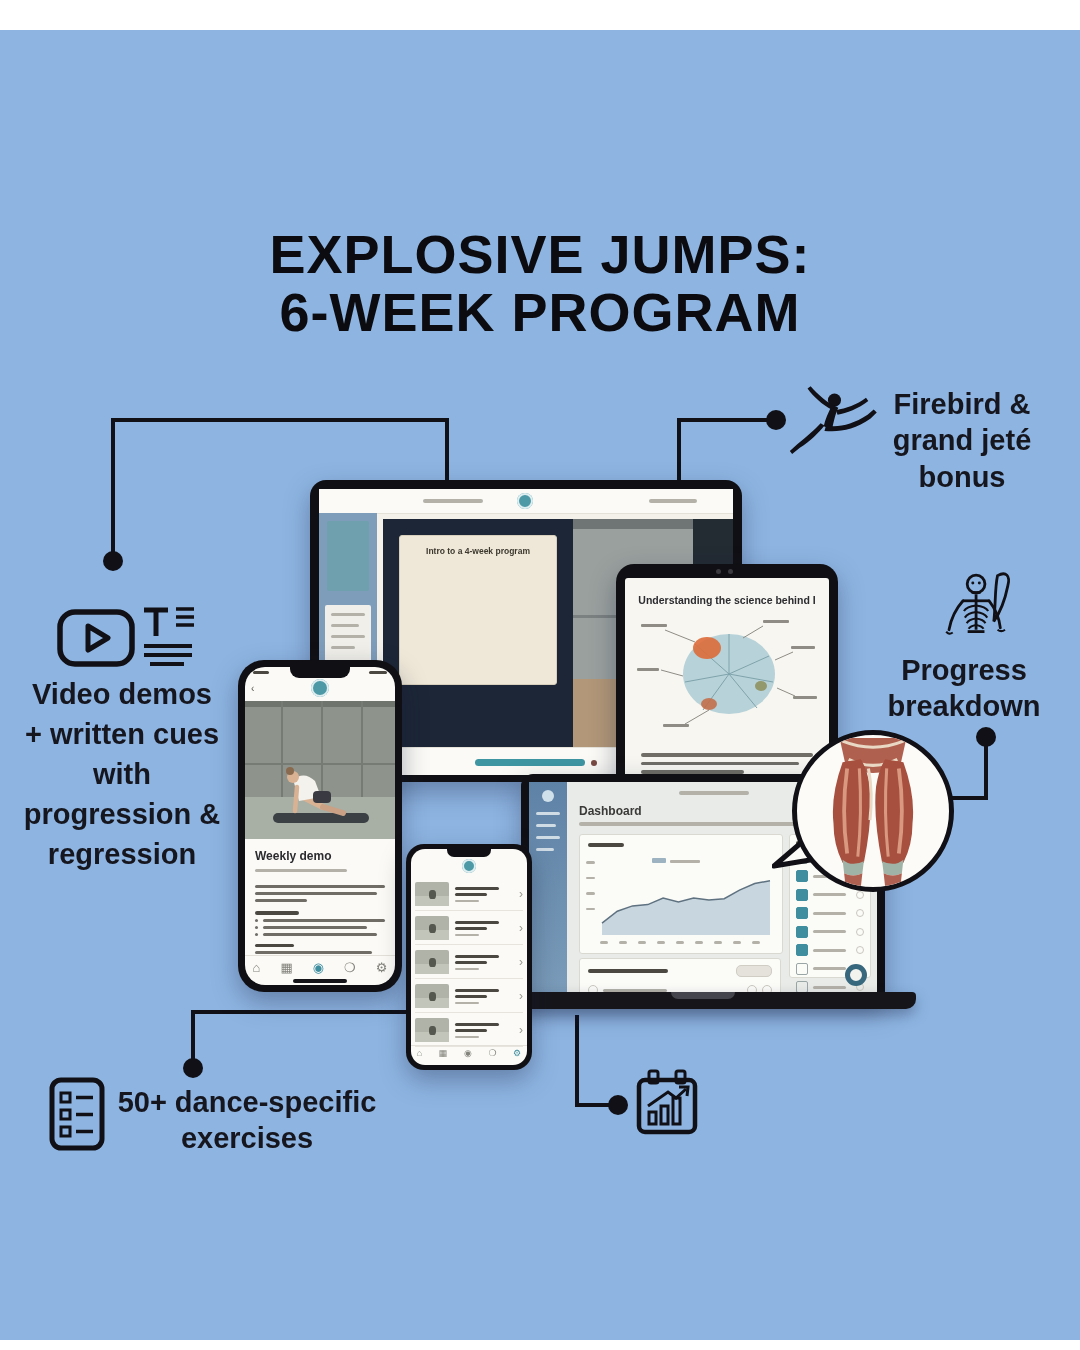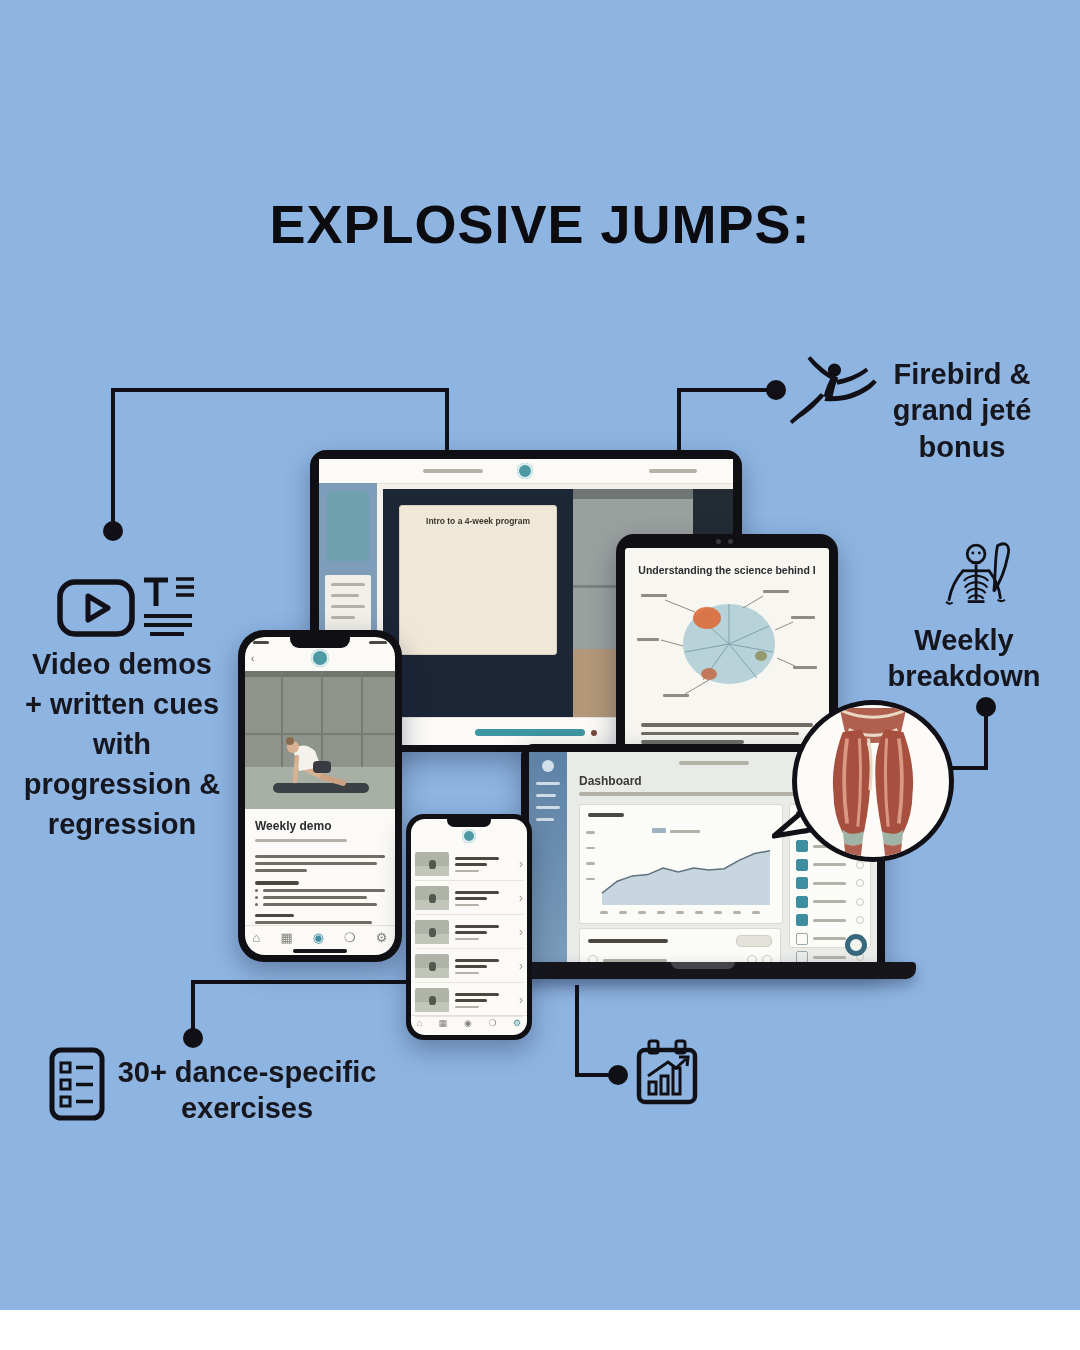--- a/index.html
+++ b/index.html
@@ -1,17 +1,17 @@
 <!DOCTYPE html>
 <html><head>
 <meta charset="utf-8">
 <style>
   html,body{margin:0;padding:0;}
   #canvas{position:relative;width:1080px;height:1310px;background:#8EB5E2;overflow:hidden;
-          font-family:"Liberation Sans",sans-serif;color:#101016;}
+          font-family:"Liberation Sans",sans-serif;color:#101016;margin-top:30px;}
   .abs{position:absolute;}
   .line{position:absolute;background:#101016;}
   .dot{position:absolute;width:20px;height:20px;border-radius:50%;background:#101016;}
   .title{position:absolute;left:0;width:1080px;text-align:center;font-weight:800;font-size:54px;
          letter-spacing:1px;color:#0c0c10;}
   .callout-text{position:absolute;font-weight:700;color:#16161f;text-align:center;
                 white-space:pre-line;line-height:1.25;}
   
   .frame{position:absolute;background:#101014;box-shadow:0 10px 26px rgba(20,30,60,.35);}
   .screen{position:absolute;overflow:hidden;background:#f6f5f1;}
@@ -33,20 +33,21 @@
   .circ{width:8px;height:8px;border-radius:50%;border:1.5px solid #c9c7be;flex:0 0 auto;}
   .tab-glyph{color:#83837c;font-size:13px;line-height:1;}
   .blurtxt{filter:blur(.6px);}
 </style>
 </head>
 <body>
 
 <div id="canvas">
 
   <div class="title" style="top:193px;">EXPLOSIVE JUMPS:</div>
+  <div class="title" style="top:251px;">6-WEEK PROGRAM</div>
 
   <div class="line" style="left:111px;top:388px;width:4px;height:142px;"></div>
   <div class="line" style="left:111px;top:388px;width:338px;height:4px;"></div>
   <div class="line" style="left:445px;top:388px;width:4px;height:66px;"></div>
   <div class="dot" style="left:103px;top:521px;"></div>
 
   <div class="line" style="left:677px;top:388px;width:4px;height:66px;"></div>
   <div class="line" style="left:677px;top:388px;width:93px;height:4px;"></div>
   <div class="dot" style="left:766px;top:380px;"></div>
 
@@ -486,33 +487,33 @@
     <circle cx="43.5" cy="14" r="1.6" fill="#101016" stroke="none"></circle>
     <path d="M35 24 h10" stroke-width="2.5"></path>
     <path d="M40 26 V64" stroke-width="3"></path>
     <path d="M26 33 H54" stroke-width="3"></path>
     <path d="M40 38 q-10 1 -13 6 M40 38 q10 1 13 6 M40 45 q-9 1 -12 6 M40 45 q9 1 12 6 M40 52 q-8 1 -10 5 M40 52 q8 1 10 5 M40 59 q-6 1 -8 4 M40 59 q6 1 8 4" stroke-width="2.2"></path>
     <path d="M26 33 C18 42 13 53 11 64" stroke-width="3" stroke-linecap="round"></path>
     <path d="M54 33 C61 42 65 52 66 62" stroke-width="3" stroke-linecap="round"></path>
     <path d="M8 66 q3 4 7 1 M63 64 q4 3 8 0" stroke-width="2.2"></path>
     <path d="M31 66 h18" stroke-width="3"></path>
   </svg>
-  <div class="callout-text" style="left:848px;top:622px;width:232px;font-size:29px;">Weekly
+  <div class="callout-text" style="left:848px;top:622px;width:232px;font-size:29px;">Progress
 breakdown</div>
 
   <svg class="abs" style="left:48px;top:1046px;" width="58" height="76" viewBox="0 0 58 76" stroke="#101016" fill="none">
     <rect x="4" y="4" width="50" height="68" rx="9" stroke-width="5"></rect>
     <rect x="13" y="17" width="9" height="9" stroke-width="3"></rect>
     <path d="M28 21.5 H45" stroke-width="3.5"></path>
     <rect x="13" y="34" width="9" height="9" stroke-width="3"></rect>
     <path d="M28 38.5 H45" stroke-width="3.5"></path>
     <rect x="13" y="51" width="9" height="9" stroke-width="3"></rect>
     <path d="M28 55.5 H45" stroke-width="3.5"></path>
   </svg>
-  <div class="callout-text" style="left:102px;top:1054px;width:290px;font-size:29px;">30+ dance-specific
+  <div class="callout-text" style="left:102px;top:1054px;width:290px;font-size:29px;">50+ dance-specific
 exercises</div>
 
   <svg class="abs" style="left:634px;top:1038px;" width="66" height="70" viewBox="0 0 66 70" stroke="#101016" fill="none">
     <rect x="5" y="12" width="56" height="52" rx="6" stroke-width="4.5"></rect>
     <rect x="15" y="3" width="9" height="12" rx="2" stroke-width="3"></rect>
     <rect x="42" y="3" width="9" height="12" rx="2" stroke-width="3"></rect>
     <rect x="15" y="44" width="7" height="12" stroke-width="3"></rect>
     <rect x="27" y="38" width="7" height="18" stroke-width="3"></rect>
     <rect x="39" y="30" width="7" height="26" stroke-width="3"></rect>
     <path d="M14 38 L34 24 L42 30 L52 21" stroke-width="3"></path>

